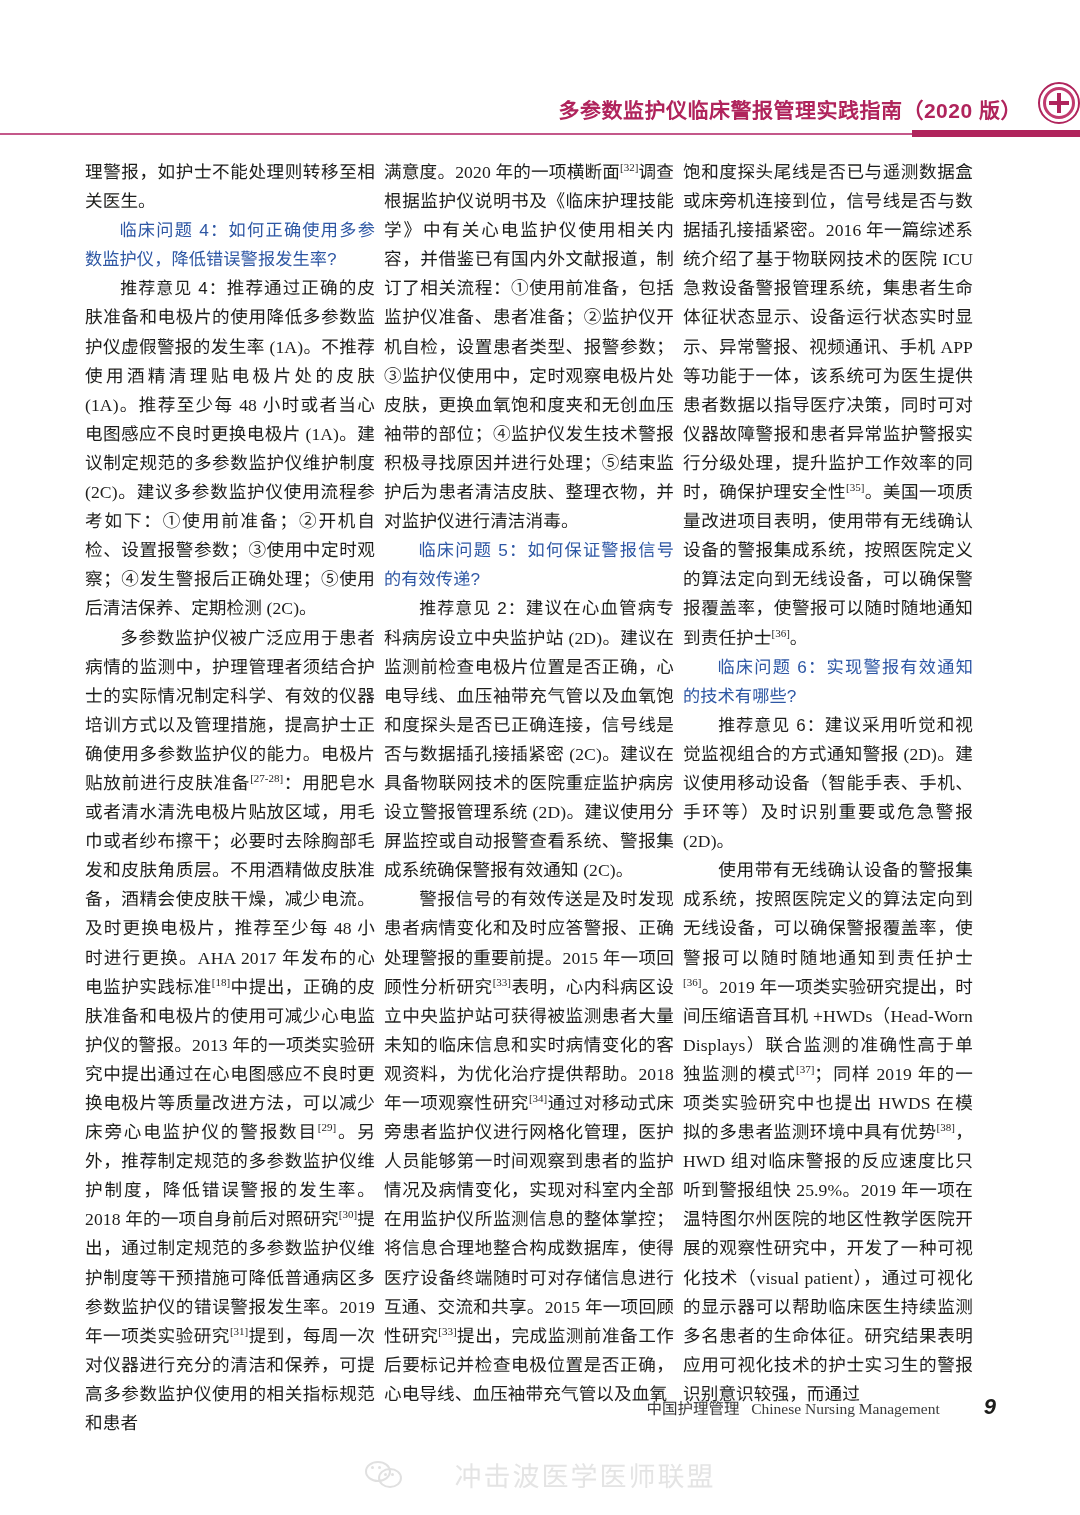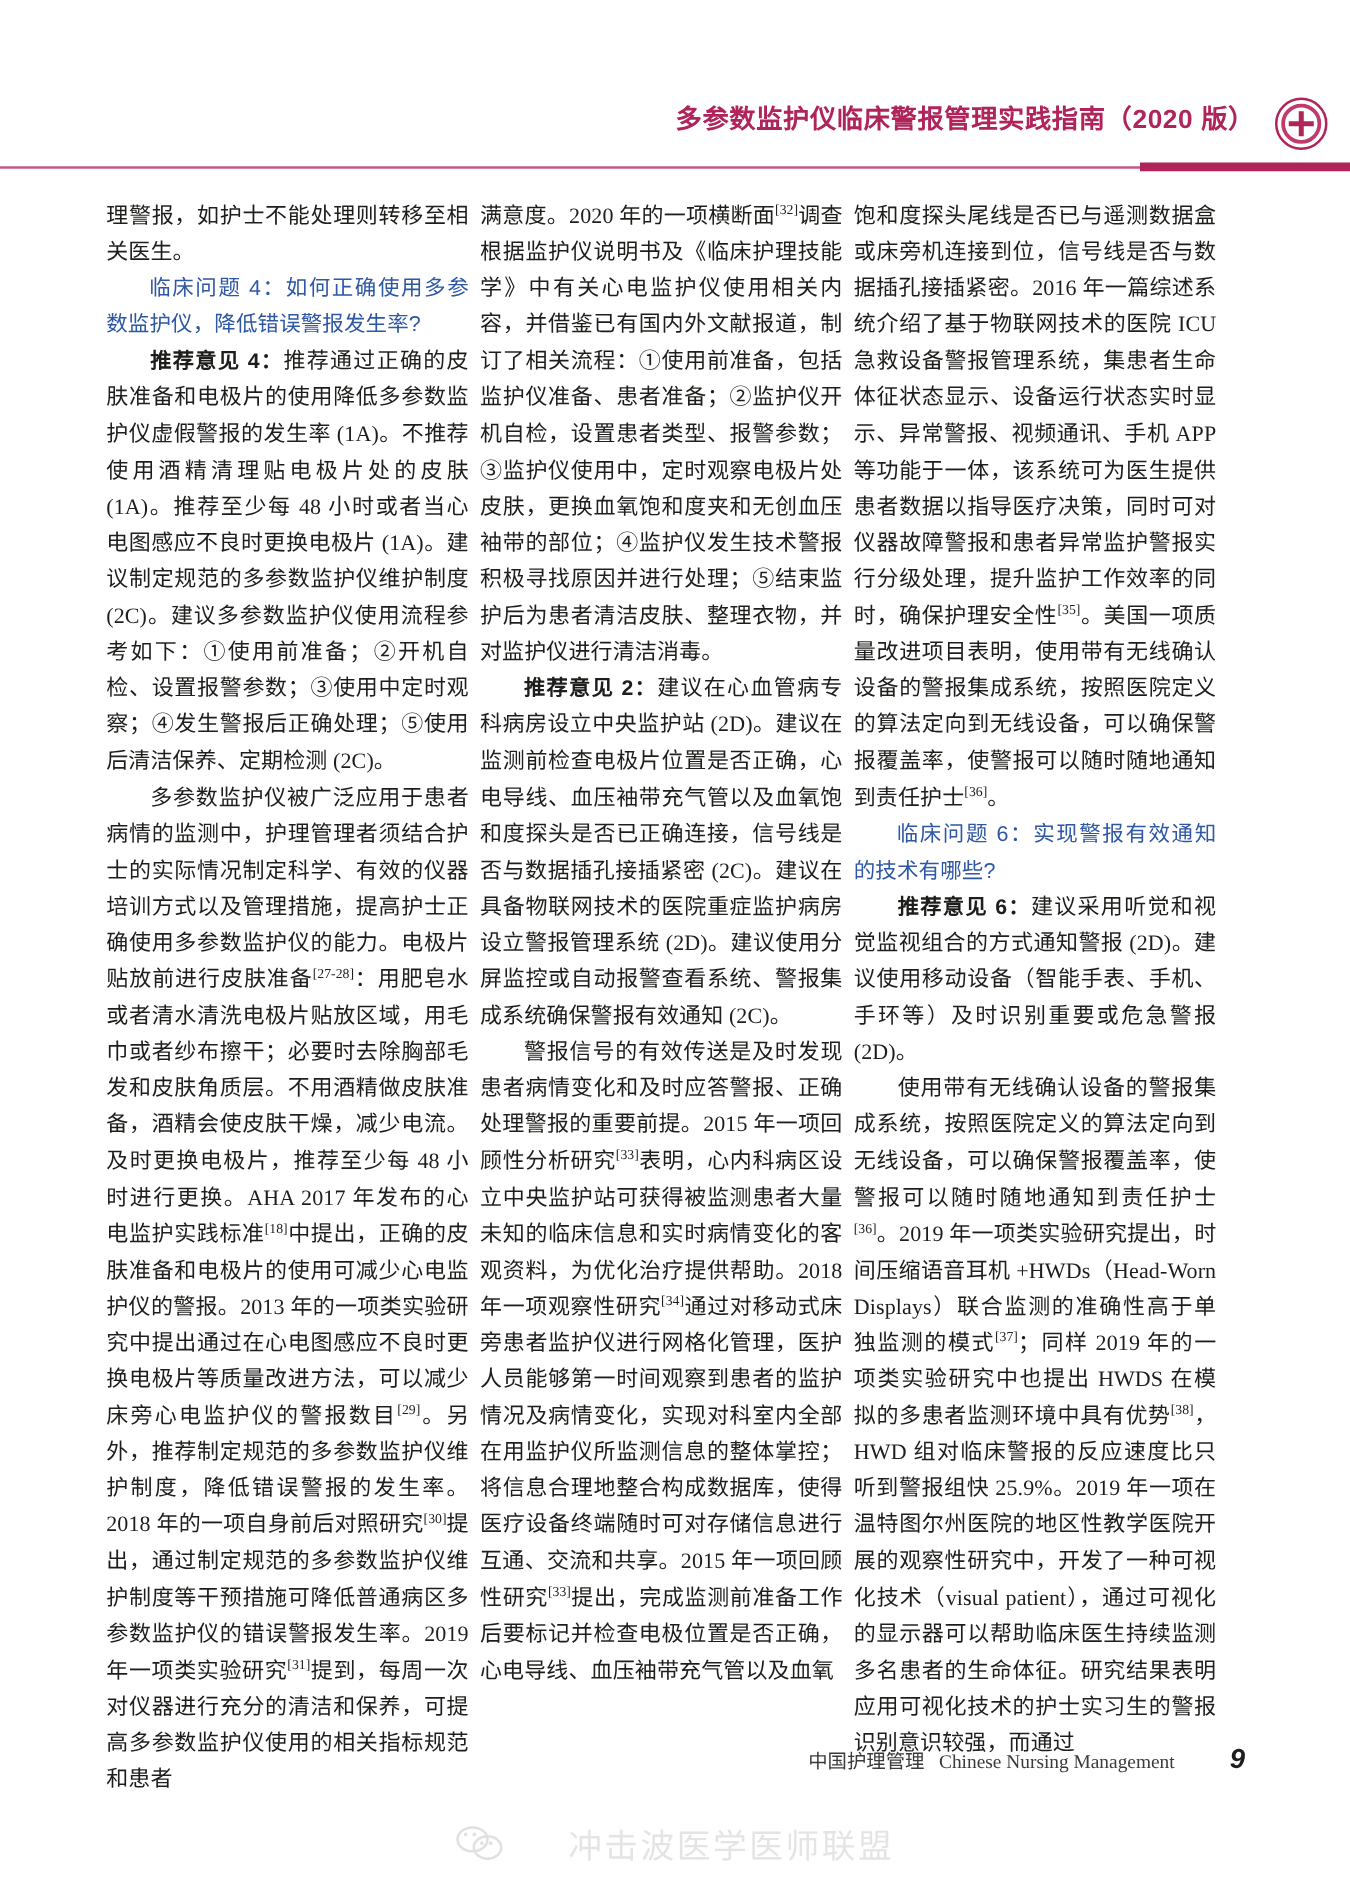--- a/index.html
+++ b/index.html
@@ -25,23 +25,22 @@
   }
 
   
   .running-head {
     position: absolute;
     top: 78px;
     left: 0;
     right: 0;
     height: 46px;
     display: flex;
-    align-items: flex-start;
+    align-items: flex-end;
     justify-content: flex-end;
-    padding-right: 18px;
     box-sizing: border-box;
     margin-left: 12px;
   }
   .running-head-title {
     font-family: "Liberation Sans", "DejaVu Sans", sans-serif;
     font-weight: bold;
     font-size: 21px;
     letter-spacing: 0.5px;
     color: #b0245c;
     white-space: nowrap;
@@ -134,21 +133,21 @@
     color: #2e57a4;
     text-indent: 2em;
     text-align: justify;
     text-justify: inter-ideograph;
     letter-spacing: 0.1px;
   }
 
   
   .lead {
     font-family: "Liberation Sans", "DejaVu Sans", sans-serif;
-    font-weight: bold;
+    font-weight: normal;
     font-size: 17px;
     color: #1d1d1b;
   }
 
   sup.ref {
     font-size: 11px;
     vertical-align: super;
     line-height: 0;
     letter-spacing: 0;
   }
@@ -250,20 +249,21 @@
 
   <div class="columns">
     <div class="column">
         <p class="para cont">理警报，如护士不能处理则转移至相关医生。</p>
         <p class="heading">临床问题 4：如何正确使用多参数监护仪，降低错误警报发生率?</p>
         <p class="para"><span class="lead">推荐意见 4：</span>推荐通过正确的皮肤准备和电极片的使用降低多参数监护仪虚假警报的发生率 (1A)。不推荐使用酒精清理贴电极片处的皮肤 (1A)。推荐至少每 48 小时或者当心电图感应不良时更换电极片 (1A)。建议制定规范的多参数监护仪维护制度 (2C)。建议多参数监护仪使用流程参考如下：①使用前准备；②开机自检、设置报警参数；③使用中定时观察；④发生警报后正确处理；⑤使用后清洁保养、定期检测 (2C)。</p>
         <p class="para">多参数监护仪被广泛应用于患者病情的监测中，护理管理者须结合护士的实际情况制定科学、有效的仪器培训方式以及管理措施，提高护士正确使用多参数监护仪的能力。电极片贴放前进行皮肤准备<sup class="ref">[27-28]</sup>：用肥皂水或者清水清洗电极片贴放区域，用毛巾或者纱布擦干；必要时去除胸部毛发和皮肤角质层。不用酒精做皮肤准备，酒精会使皮肤干燥，减少电流。及时更换电极片，推荐至少每 48 小时进行更换。AHA 2017 年发布的心电监护实践标准<sup class="ref">[18]</sup>中提出，正确的皮肤准备和电极片的使用可减少心电监护仪的警报。2013 年的一项类实验研究中提出通过在心电图感应不良时更换电极片等质量改进方法，可以减少床旁心电监护仪的警报数目<sup class="ref">[29]</sup>。另外，推荐制定规范的多参数监护仪维护制度，降低错误警报的发生率。2018 年的一项自身前后对照研究<sup class="ref">[30]</sup>提出，通过制定规范的多参数监护仪维护制度等干预措施可降低普通病区多参数监护仪的错误警报发生率。2019 年一项类实验研究<sup class="ref">[31]</sup>提到，每周一次对仪器进行充分的清洁和保养，可提高多参数监护仪使用的相关指标规范和患者</p>
       </div>
     <div class="column">
         <p class="para cont">满意度。2020 年的一项横断面<sup class="ref">[32]</sup>调查根据监护仪说明书及《临床护理技能学》中有关心电监护仪使用相关内容，并借鉴已有国内外文献报道，制订了相关流程：①使用前准备，包括监护仪准备、患者准备；②监护仪开机自检，设置患者类型、报警参数；③监护仪使用中，定时观察电极片处皮肤，更换血氧饱和度夹和无创血压袖带的部位；④监护仪发生技术警报积极寻找原因并进行处理；⑤结束监护后为患者清洁皮肤、整理衣物，并对监护仪进行清洁消毒。</p>
+        <p class="heading">临床问题 5：如何保证警报信号的有效传递?</p>
         <p class="para"><span class="lead">推荐意见 2：</span>建议在心血管病专科病房设立中央监护站 (2D)。建议在监测前检查电极片位置是否正确，心电导线、血压袖带充气管以及血氧饱和度探头是否已正确连接，信号线是否与数据插孔接插紧密 (2C)。建议在具备物联网技术的医院重症监护病房设立警报管理系统 (2D)。建议使用分屏监控或自动报警查看系统、警报集成系统确保警报有效通知 (2C)。</p>
         <p class="para">警报信号的有效传送是及时发现患者病情变化和及时应答警报、正确处理警报的重要前提。2015 年一项回顾性分析研究<sup class="ref">[33]</sup>表明，心内科病区设立中央监护站可获得被监测患者大量未知的临床信息和实时病情变化的客观资料，为优化治疗提供帮助。2018 年一项观察性研究<sup class="ref">[34]</sup>通过对移动式床旁患者监护仪进行网格化管理，医护人员能够第一时间观察到患者的监护情况及病情变化，实现对科室内全部在用监护仪所监测信息的整体掌控；将信息合理地整合构成数据库，使得医疗设备终端随时可对存储信息进行互通、交流和共享。2015 年一项回顾性研究<sup class="ref">[33]</sup>提出，完成监测前准备工作后要标记并检查电极位置是否正确，心电导线、血压袖带充气管以及血氧</p>
       </div>
     <div class="column">
         <p class="para cont">饱和度探头尾线是否已与遥测数据盒或床旁机连接到位，信号线是否与数据插孔接插紧密。2016 年一篇综述系统介绍了基于物联网技术的医院 ICU 急救设备警报管理系统，集患者生命体征状态显示、设备运行状态实时显示、异常警报、视频通讯、手机 APP 等功能于一体，该系统可为医生提供患者数据以指导医疗决策，同时可对仪器故障警报和患者异常监护警报实行分级处理，提升监护工作效率的同时，确保护理安全性<sup class="ref">[35]</sup>。美国一项质量改进项目表明，使用带有无线确认设备的警报集成系统，按照医院定义的算法定向到无线设备，可以确保警报覆盖率，使警报可以随时随地通知到责任护士<sup class="ref">[36]</sup>。</p>
         <p class="heading">临床问题 6：实现警报有效通知的技术有哪些?</p>
         <p class="para"><span class="lead">推荐意见 6：</span>建议采用听觉和视觉监视组合的方式通知警报 (2D)。建议使用移动设备（智能手表、手机、手环等）及时识别重要或危急警报 (2D)。</p>
         <p class="para">使用带有无线确认设备的警报集成系统，按照医院定义的算法定向到无线设备，可以确保警报覆盖率，使警报可以随时随地通知到责任护士<sup class="ref">[36]</sup>。2019 年一项类实验研究提出，时间压缩语音耳机 +HWDs（Head-Worn Displays）联合监测的准确性高于单独监测的模式<sup class="ref">[37]</sup>；同样 2019 年的一项类实验研究中也提出 HWDS 在模拟的多患者监测环境中具有优势<sup class="ref">[38]</sup>，HWD 组对临床警报的反应速度比只听到警报组快 25.9%。2019 年一项在温特图尔州医院的地区性教学医院开展的观察性研究中，开发了一种可视化技术（visual patient），通过可视化的显示器可以帮助临床医生持续监测多名患者的生命体征。研究结果表明应用可视化技术的护士实习生的警报识别意识较强，而通过</p>
       </div>
   </div>

